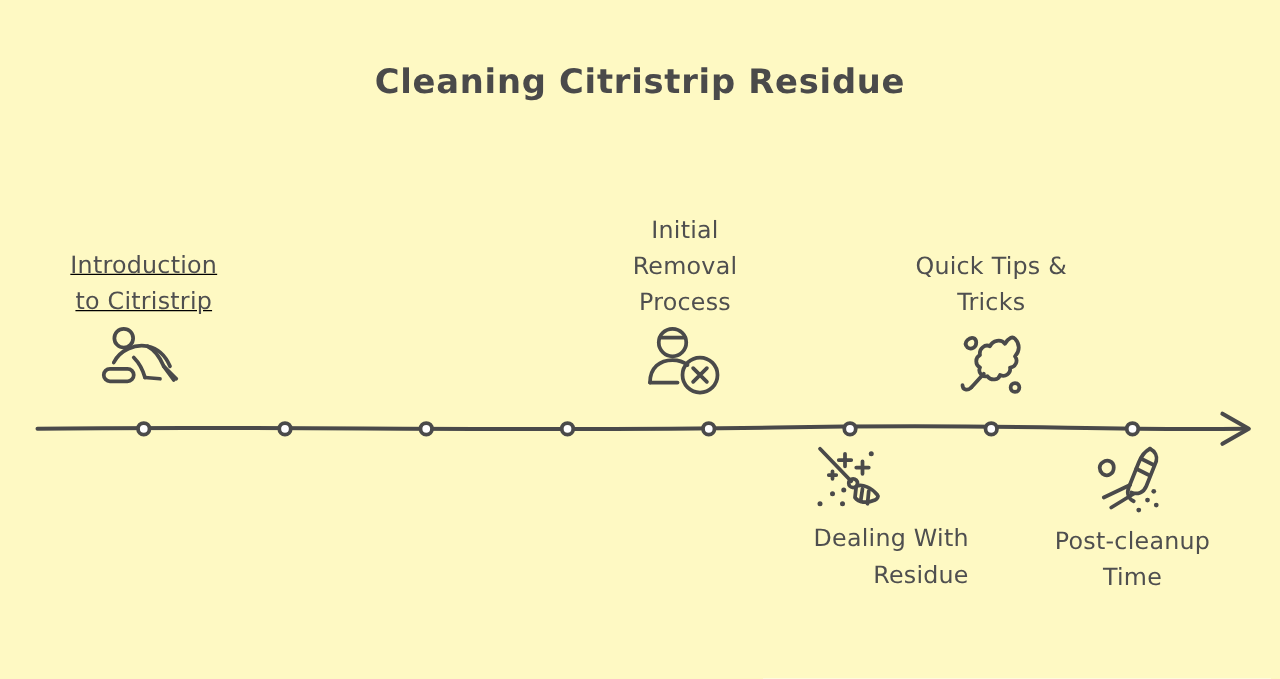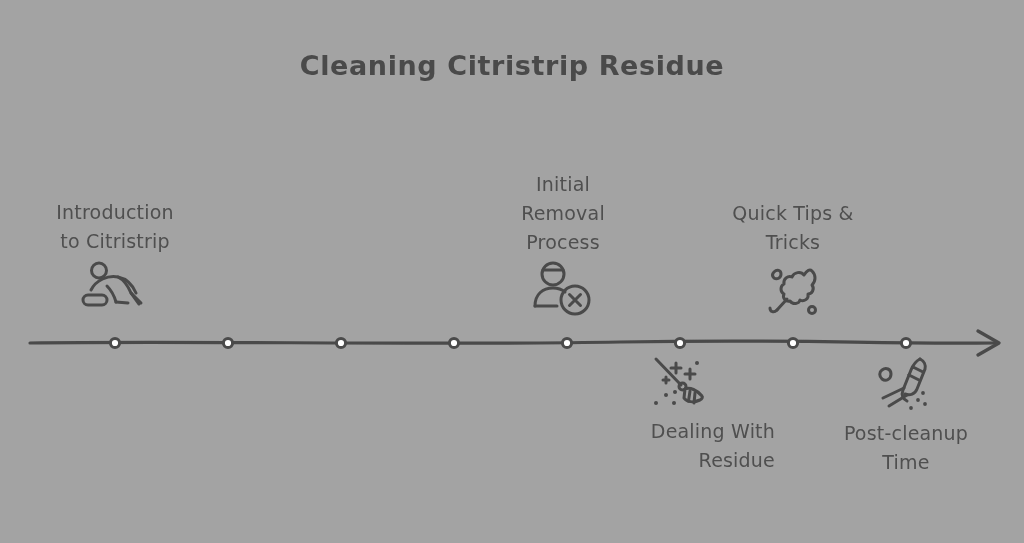--- a/index.html
+++ b/index.html
@@ -4,21 +4,21 @@
 <style>
   html, body {
     margin: 0;
     padding: 0;
     background: #ffffff;
   }
   #canvas {
     position: relative;
     width: 1024px;
     height: 543px;
-    background: #a3a3a3;
+    background: #fef9c3;
     overflow: hidden;
     font-family: "DejaVu Sans", sans-serif;
   }
 
   
   .title {
     position: absolute;
     left: 0;
     top: 50px;
     width: 1024px;
@@ -86,40 +86,40 @@
         <circle cx="341" cy="343" r="4.6" fill="#ffffff" stroke="#4a4a4a" stroke-width="3"></circle>
         <circle cx="454" cy="343" r="4.6" fill="#ffffff" stroke="#4a4a4a" stroke-width="3"></circle>
         <circle cx="567" cy="343" r="4.6" fill="#ffffff" stroke="#4a4a4a" stroke-width="3"></circle>
         <circle cx="680" cy="343" r="4.6" fill="#ffffff" stroke="#4a4a4a" stroke-width="3"></circle>
         <circle cx="793" cy="343" r="4.6" fill="#ffffff" stroke="#4a4a4a" stroke-width="3"></circle>
         <circle cx="906" cy="343" r="4.6" fill="#ffffff" stroke="#4a4a4a" stroke-width="3"></circle>
       </g>
     </svg>
   </div>
 
-  <div class="milestone grp-above" style="left:115px; top:198px;">
+  <div class="milestone grp-above" style="left:115px; top:198px;text-decoration:underline;">
     <div class="m-label">Introduction
 to Citristrip</div>
     <div class="m-icon">
       <svg width="74" height="52" viewBox="0 0 74 52" fill="none" xmlns="http://www.w3.org/2000/svg">
         <circle cx="21" cy="10.5" r="7.5" stroke="#4a4a4a" stroke-width="3" fill="none"></circle>
         <path d="M13 30 C18 20, 30 15, 40 17 C50 19, 55 26, 58 33" stroke="#4a4a4a" stroke-width="3" stroke-linecap="round" fill="none"></path>
         <path d="M40 17 C46 20, 50 26, 53 33 L61 44" stroke="#4a4a4a" stroke-width="3" stroke-linecap="round" fill="none"></path>
         <path d="M29 26 C33 30, 36 35, 38 42" stroke="#4a4a4a" stroke-width="3" stroke-linecap="round" fill="none"></path>
         <path d="M38 42 L50 43" stroke="#4a4a4a" stroke-width="3" stroke-linecap="round" fill="none"></path>
         <path d="M53 33 L63 43" stroke="#4a4a4a" stroke-width="3" stroke-linecap="round" fill="none"></path>
         <rect x="5" y="35" width="24" height="10" rx="5" stroke="#4a4a4a" stroke-width="3" fill="none"></rect>
       </svg>
     </div>
   </div>
 
 
 
 
-  <div class="milestone grp-above" style="left:563px; top:170px;">
+  <div class="milestone grp-above" style="left:548px; top:170px;">
     <div class="m-label">Initial
 Removal
 Process</div>
     <div class="m-icon">
       <svg width="66" height="58" viewBox="0 0 66 58" fill="none" xmlns="http://www.w3.org/2000/svg">
         <circle cx="23" cy="13" r="11" stroke="#4a4a4a" stroke-width="3" fill="none"></circle>
         <path d="M13 9 L33 9" stroke="#4a4a4a" stroke-width="3" stroke-linecap="round"></path>
         <path d="M5 45 C5 33, 13 27, 23 27 C28 27, 32 28.5, 35 31" stroke="#4a4a4a" stroke-width="3" stroke-linecap="round" fill="none"></path>
         <path d="M5 45 L27 45" stroke="#4a4a4a" stroke-width="3" stroke-linecap="round"></path>
         <circle cx="45" cy="39" r="14" stroke="#4a4a4a" stroke-width="3" fill="none"></circle>

